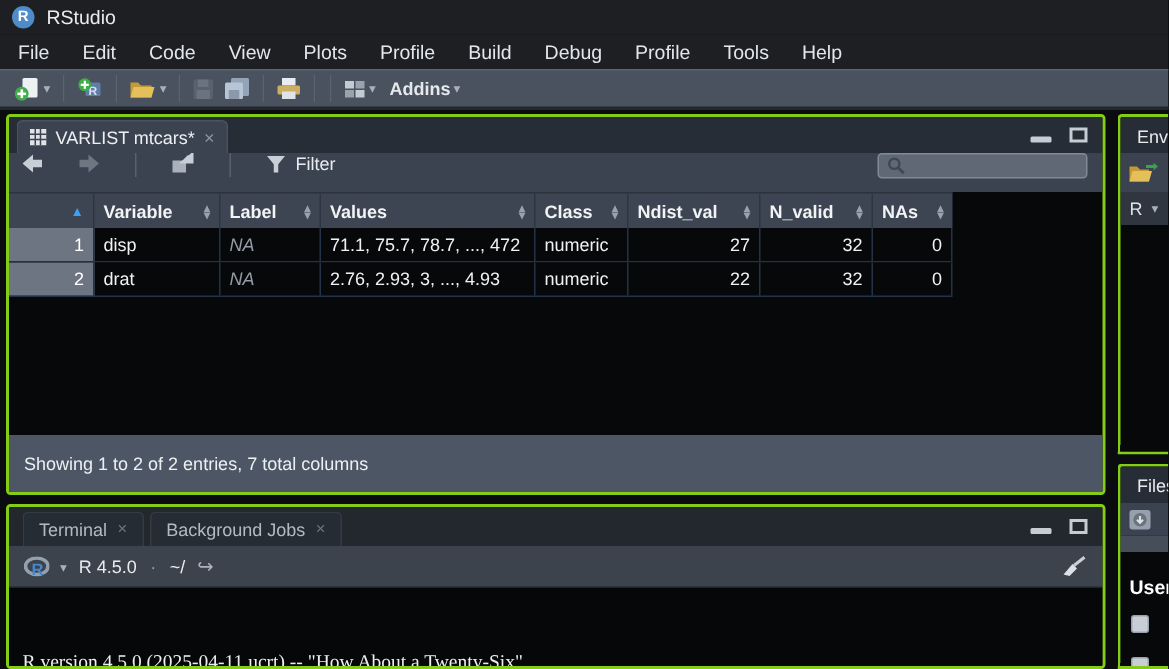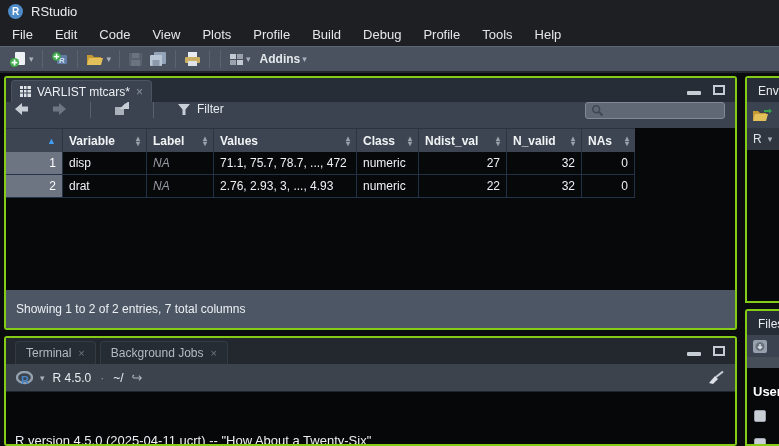--- a/index.html
+++ b/index.html
@@ -79,21 +79,21 @@
            gap:7px; background:#262c34; border:1px solid #343b45; border-bottom:none;
            border-radius:4px 4px 0 0; margin-left:4px; }
   .c-tab .close { color:#6f7781; font-size:11px; }
   .c-toolbar { height:28px; background:#3c434d; display:flex; align-items:center; padding:0 10px; gap:5px;
                border-bottom:1px solid #20252c; }
   .c-rver { color:#e9ecef; font-size:12px; margin-left:3px; }
   .c-dot { color:#979fa8; font-size:12px; margin:0 4px; }
   .c-path { color:#e9ecef; font-size:12px; }
   .c-arrow { color:#aeb2bb; font-size:13px; margin-left:3px; }
   .c-spacer { flex:1; }
-  .c-body { background:#060708; height:55px; padding:6px 9px; font-family:Liberation Sans, sans-serif;
+  .c-body { background:#060708; height:55px; padding:6px 9px; font-family:Liberation Serif, serif;
             font-size:13px; color:#eceef1; line-height:17px; white-space:pre; }
 
   
   .env-pane { left:745px; top:76px; width:34px; height:227px; border-right:none; border-radius:3px 0 0 0; }
   .files-pane { left:745px; top:309px; width:34px; height:137px; border-right:none; border-radius:3px 0 0 0; }
   .r-tabtext { color:#e8ebee; font-size:12px; padding:4px 0 4px 6px; white-space:nowrap; }
   .r-toolbar { height:26px; background:#3b4350; display:flex; align-items:center; padding-left:5px; }
   .env-subrow { height:22px; background:#2f3640; color:#dfe3e8; font-size:12px; display:flex;
                 align-items:center; padding-left:6px; gap:4px; }
   .files-strip { height:11px; background:#454e59; }

